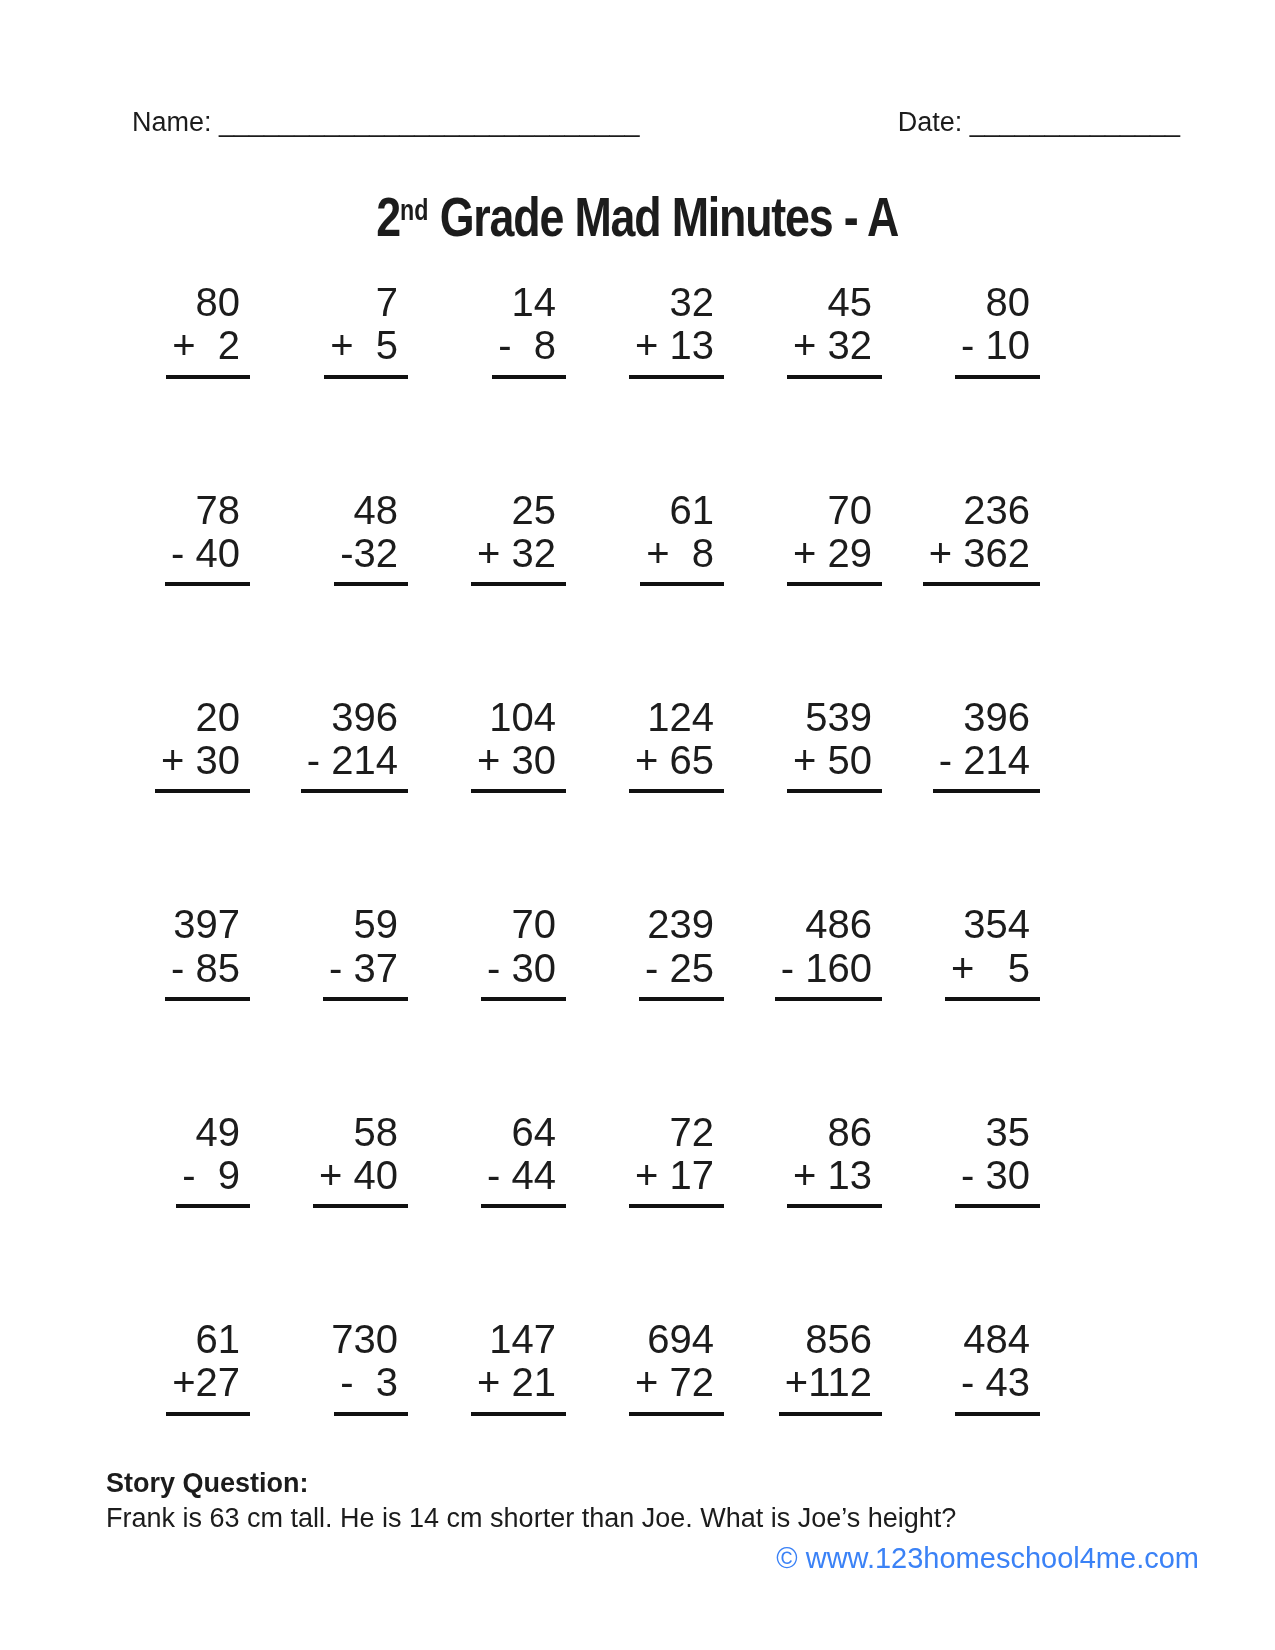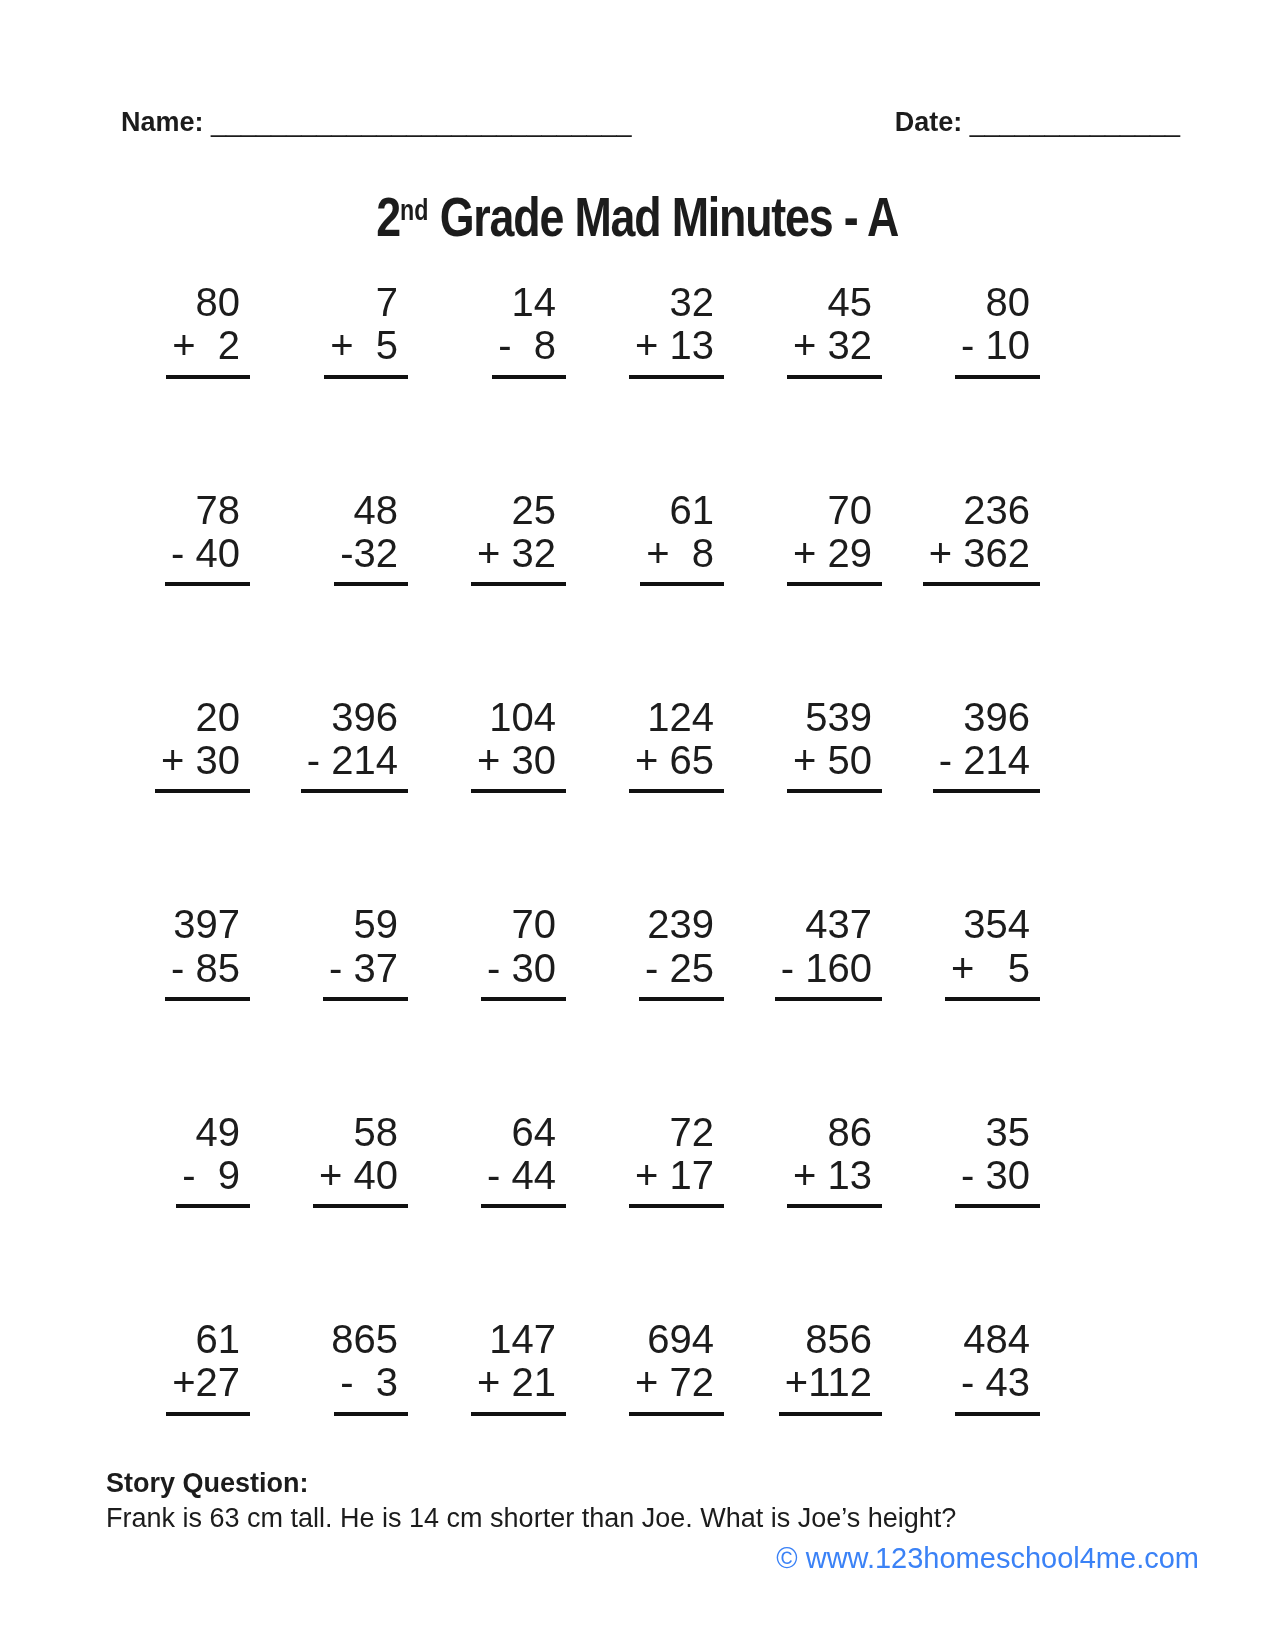--- a/index.html
+++ b/index.html
@@ -16,21 +16,21 @@
   }
   
   .header {
     display: flex;
     justify-content: space-between;
     padding: 70px 95px 0 76px;
     font-size: 27px;
     line-height: 1.3;
   }
   .field { white-space: pre; }
-  .field-label { font-weight: bold; }
+  .field-label { font-weight: normal; margin-left: 11px; }
   .field-line { font-weight: normal; letter-spacing: 0; }
   
   .title {
     margin-top: 14px;
     text-align: center;
     font-size: 56px;
     line-height: 1.0;
     font-weight: bold;
     white-space: nowrap;
   }
@@ -186,21 +186,21 @@
     </div>
     <div class="problem">
       <div class="p-top">70</div>
       <div><span class="p-expr">- 30</span></div>
     </div>
     <div class="problem">
       <div class="p-top">239</div>
       <div><span class="p-expr">- 25</span></div>
     </div>
     <div class="problem">
-      <div class="p-top">437</div>
+      <div class="p-top">486</div>
       <div><span class="p-expr">- 160</span></div>
     </div>
     <div class="problem">
       <div class="p-top">354</div>
       <div><span class="p-expr">+   5</span></div>
     </div>
 
     <div class="problem">
       <div class="p-top">49</div>
       <div><span class="p-expr">-  9</span></div>
@@ -224,21 +224,21 @@
     <div class="problem">
       <div class="p-top">35</div>
       <div><span class="p-expr">- 30</span></div>
     </div>
 
     <div class="problem">
       <div class="p-top">61</div>
       <div><span class="p-expr">+27</span></div>
     </div>
     <div class="problem">
-      <div class="p-top">865</div>
+      <div class="p-top">730</div>
       <div><span class="p-expr">-  3</span></div>
     </div>
     <div class="problem">
       <div class="p-top">147</div>
       <div><span class="p-expr">+ 21</span></div>
     </div>
     <div class="problem">
       <div class="p-top">694</div>
       <div><span class="p-expr">+ 72</span></div>
     </div>

